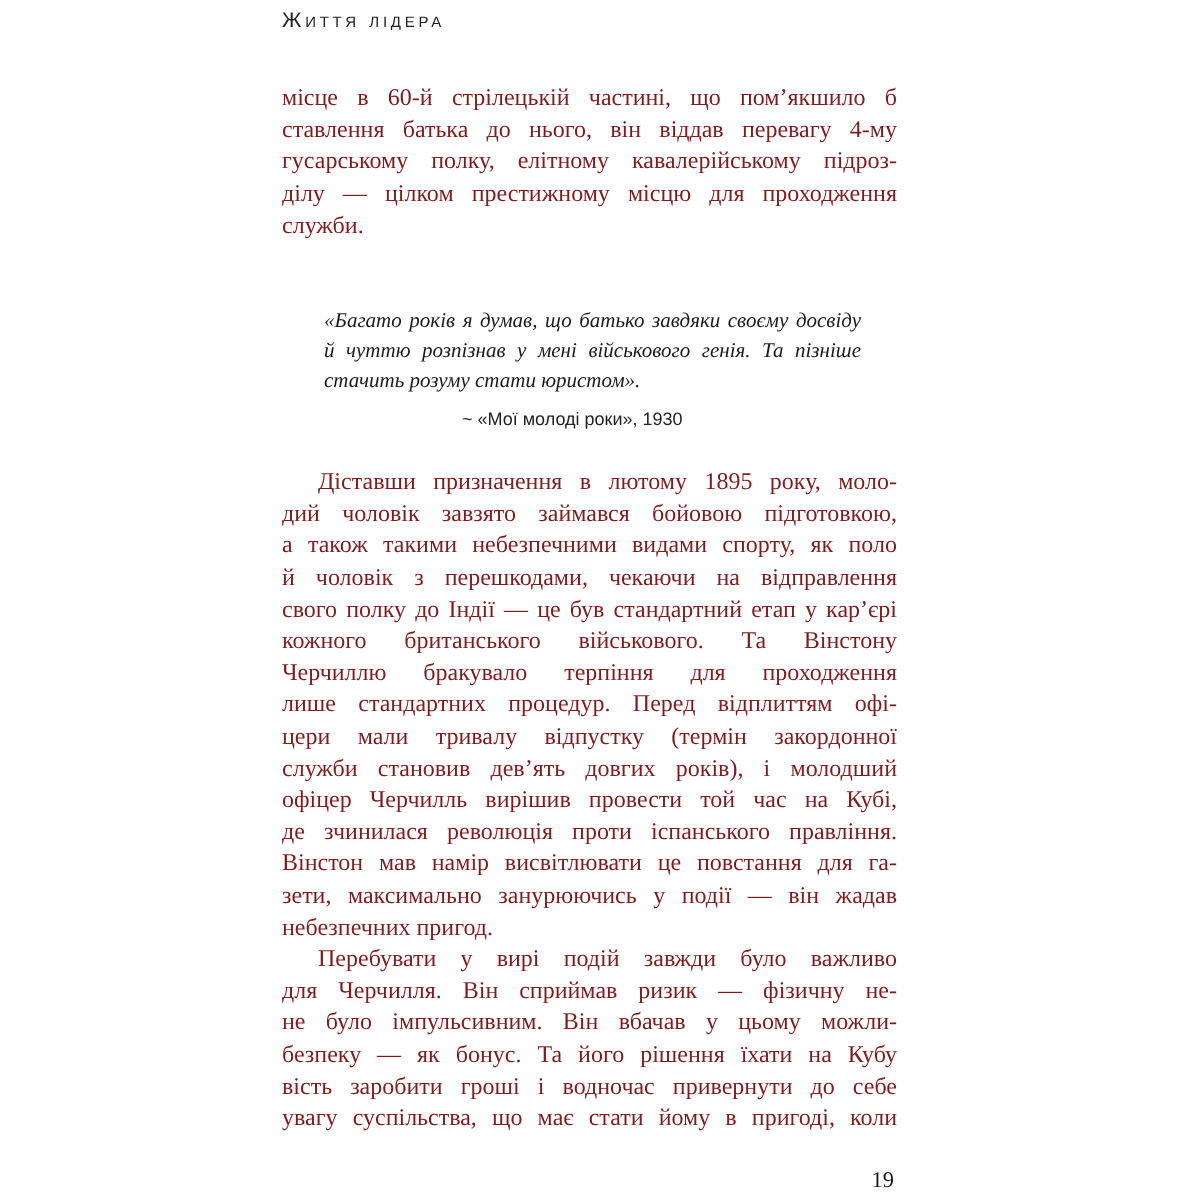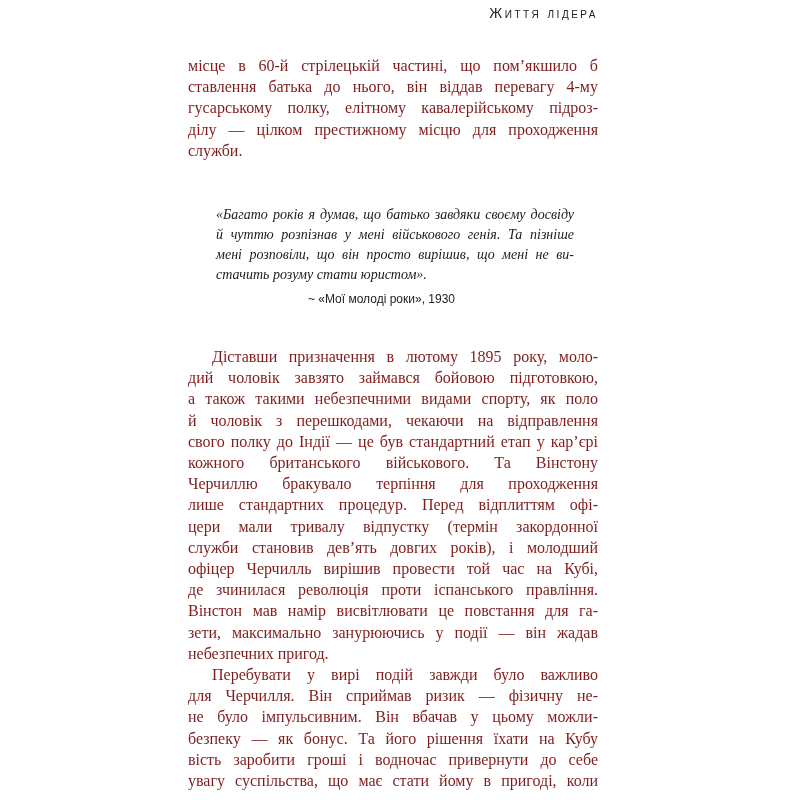--- a/index.html
+++ b/index.html
@@ -16,34 +16,33 @@
     color: #1a1a1a;
     font-family: "Liberation Serif", serif;
   }
   .column {
     margin-left: 188px;
     width: 410px;
   }
   .running-head {
     padding-top: 5px;
     height: 15px;
-    text-align: right;
     font-family: "Liberation Sans", sans-serif;
     font-variant: small-caps;
     font-size: 14px;
     letter-spacing: 2.5px;
     color: #222222;
   }
   .para {
     font-size: 16px;
     line-height: 21.2px;
     color: #7f1d1d;
   }
   .para-1 { margin-top: 35px; }
-  .para-2 { margin-top: 40px; }
+  .para-2 { margin-top: 25px; }
   .para-3 { margin-top: 0; }
   .line {
     text-align: justify;
     text-align-last: justify;
     white-space: normal;
   }
   .line.last {
     text-align-last: left;
   }
   .line.indent {
@@ -88,21 +87,20 @@
       <div class="line">місце в 60-й стрілецькій частині, що пом’якшило б</div>
       <div class="line">ставлення батька до нього, він віддав перевагу 4-му</div>
       <div class="line">гусарському полку, елітному кавалерійському підроз-</div>
       <div class="line">ділу — цілком престижному місцю для проходження</div>
       <div class="line last">служби.</div>
     </div>
 
     <div class="quote">
       <div class="line">«Багато років я думав, що батько завдяки своєму досвіду</div>
       <div class="line">й чуттю розпізнав у мені військового генія. Та пізніше</div>
-      <div class="line">мені розповіли, що він просто вирішив, що мені не ви-</div>
       <div class="line last">стачить розуму стати юристом».</div>
     </div>
 
     <div class="attribution">~ «Мої молоді роки», 1930</div>
 
     <div class="para para-2">
       <div class="line indent">Діставши призначення в лютому 1895 року, моло-</div>
       <div class="line">дий чоловік завзято займався бойовою підготовкою,</div>
       <div class="line">а також такими небезпечними видами спорту, як поло</div>
       <div class="line">й чоловік з перешкодами, чекаючи на відправлення</div>

